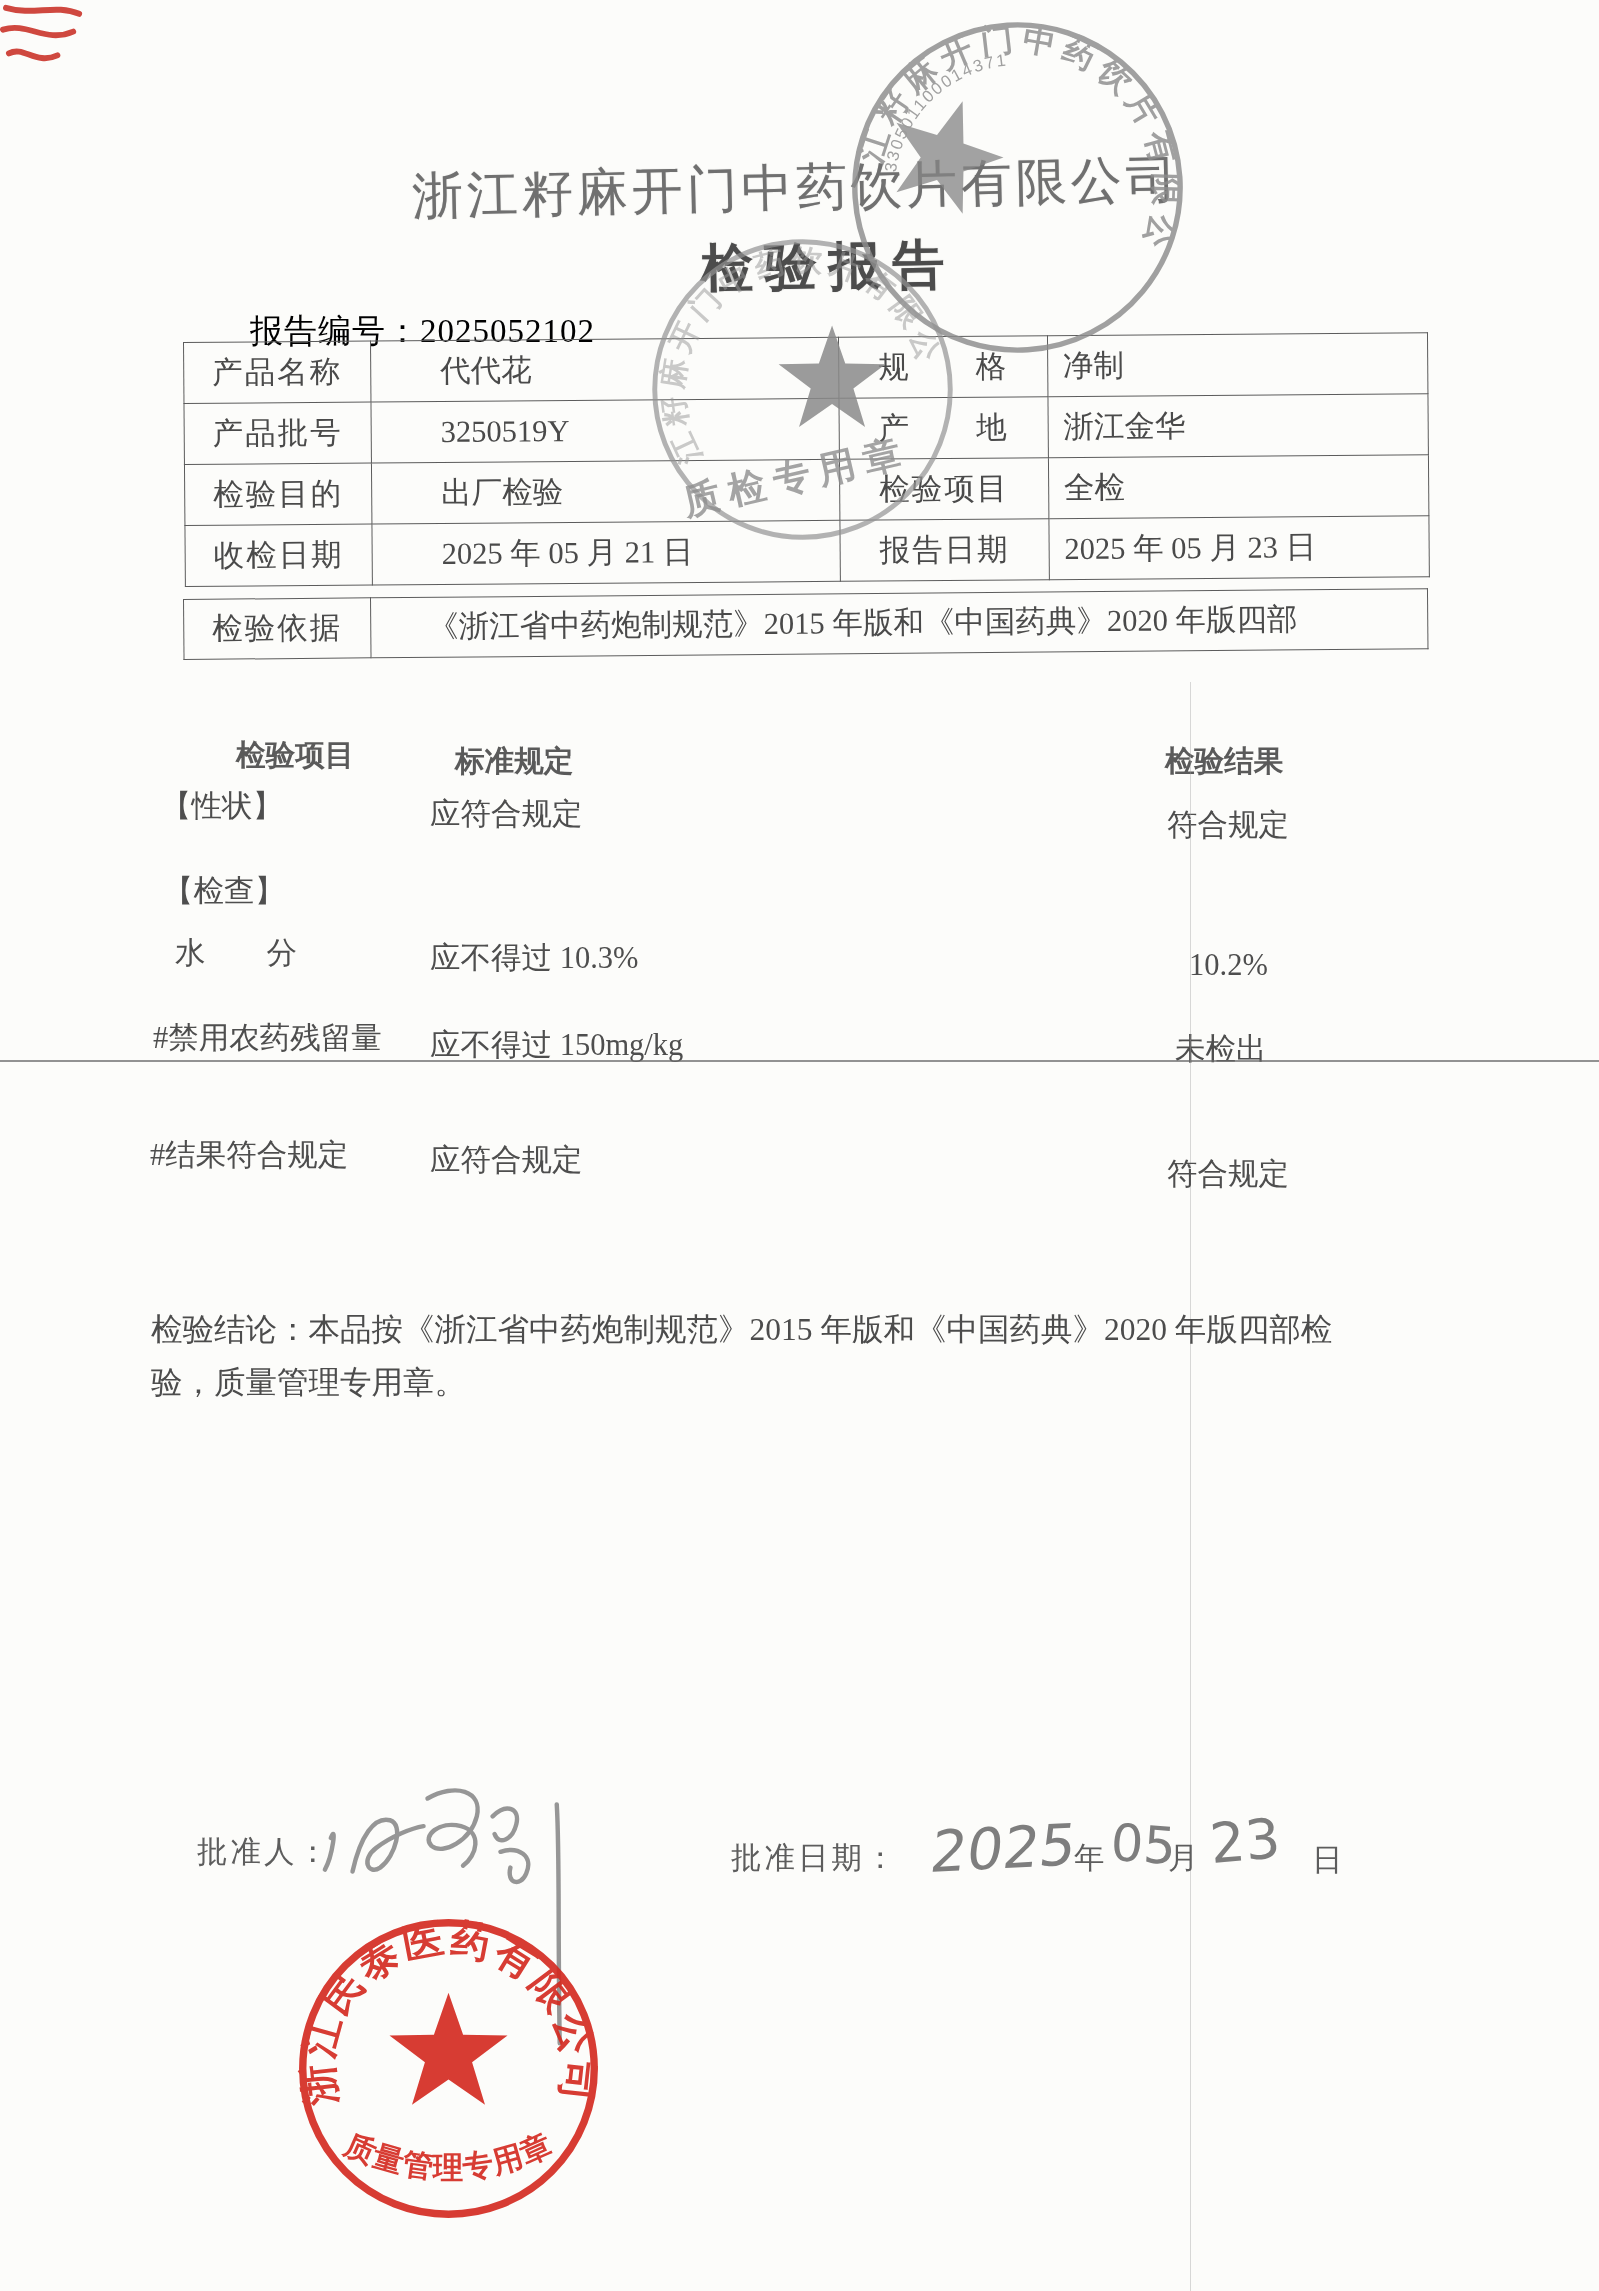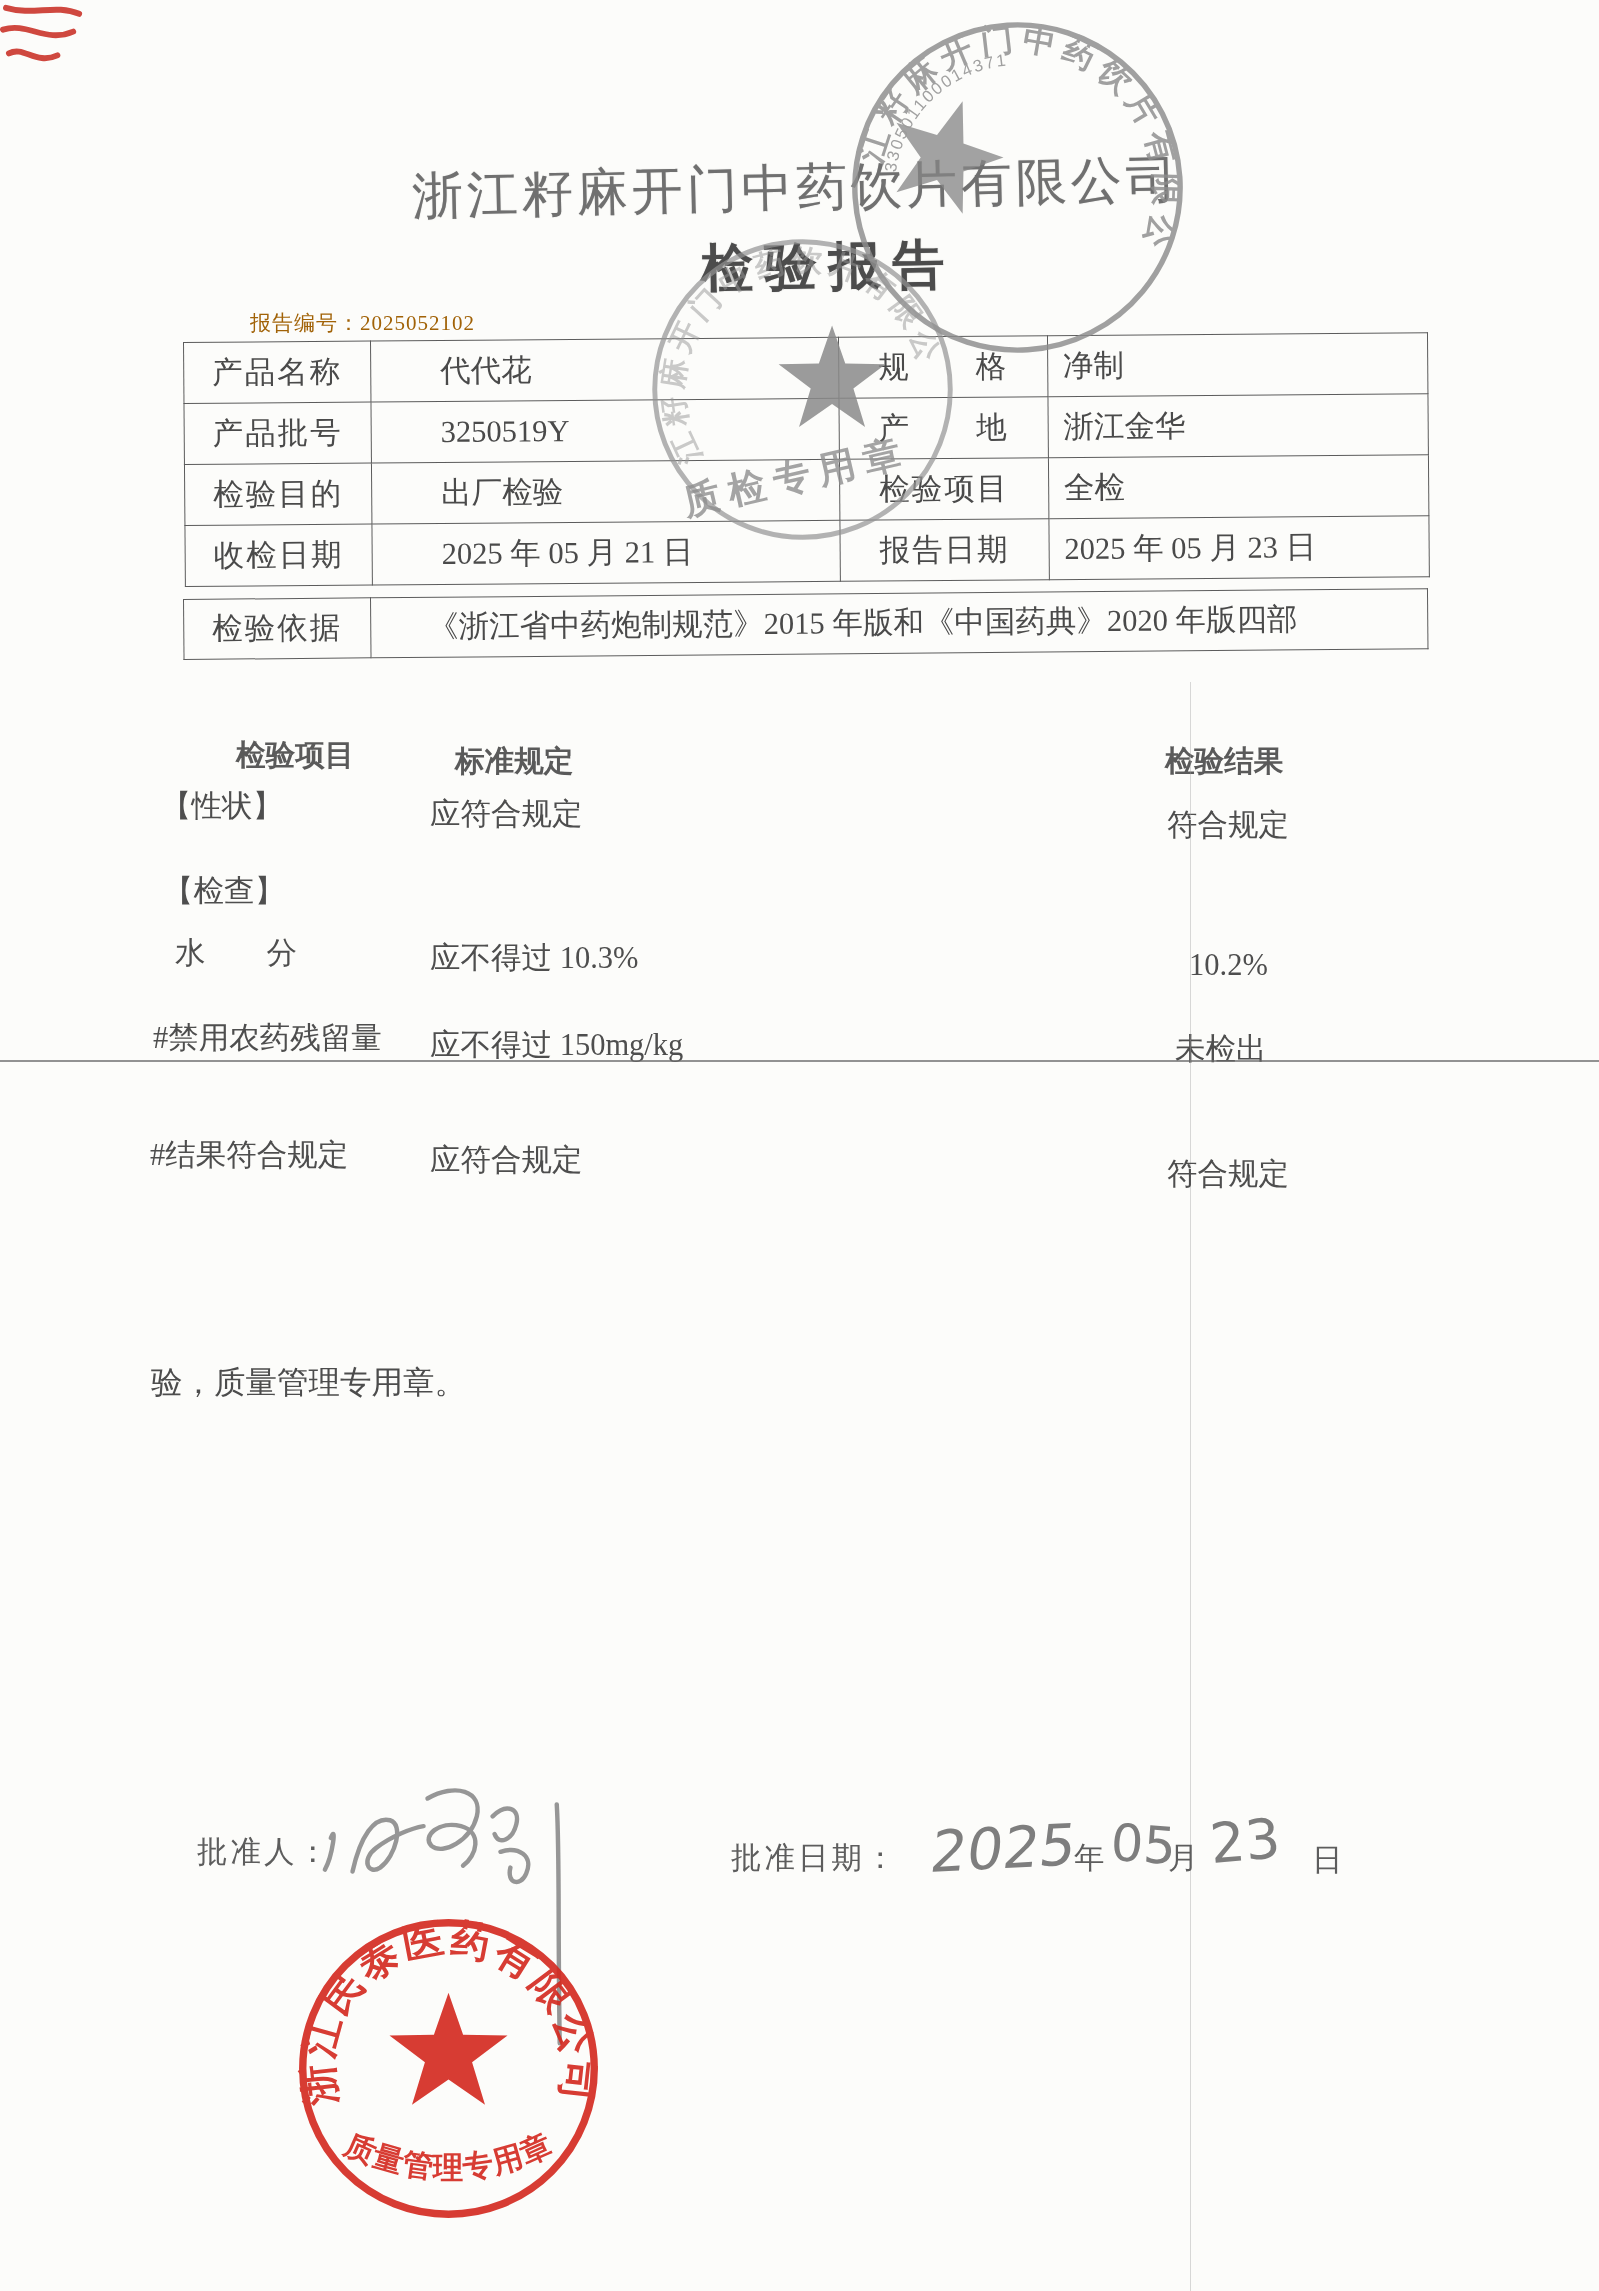--- a/index.html
+++ b/index.html
@@ -14,21 +14,21 @@
   .company-title{
     left:412px;top:154px;font-size:51px;letter-spacing:3.9px;color:#707070;
     transform:rotate(-1.3deg);white-space:nowrap;
     text-shadow:0 0 1px rgba(100,100,100,.4);
   }
   .report-title{
     left:701px;top:232px;font-size:52px;font-weight:bold;letter-spacing:11.8px;
     color:#4c4c4c;transform:rotate(-1deg);white-space:nowrap;
     text-shadow:0 0 1px rgba(70,70,70,.5);
   }
-  .report-no{left:250px;top:309px;font-size:21px;letter-spacing:1px;color:#a16207;}
+  .report-no{left:250px;top:309px;font-size:33px;letter-spacing:1px;color:#000000;}
 
   table.doc{
     position:absolute;border-collapse:collapse;table-layout:fixed;
     font-size:30.5px;color:#4a4a4a;
   }
   table.doc td{border:1.6px solid #5c5c5c;padding:0;vertical-align:middle;}
   .info-table{left:183px;top:342px;width:1244px;transform:rotate(-0.45deg);transform-origin:left top;}
   .info-table td{height:60px;}
   .basis-table{left:183px;top:599px;width:1244px;transform:rotate(-0.5deg);transform-origin:left top;}
   .basis-table td{height:59px;}
@@ -170,20 +170,21 @@
   <div class="abs rstd" style="left:430px;top:1025px;">应不得过 150mg/kg</div>
   <div class="abs rres" style="left:1175px;top:1029px;">未检出</div>
 
   <div class="abs hline"></div>
   <div class="abs crease"></div>
 
   <div class="abs ritem" style="left:150px;top:1135px;">#结果符合规定</div>
   <div class="abs rstd" style="left:430px;top:1140px;">应符合规定</div>
   <div class="abs rres" style="left:1167px;top:1154px;">符合规定</div>
 
+  <div class="abs concl" style="left:151px;top:1304px;">检验结论：本品按《浙江省中药炮制规范》2015 年版和《中国药典》2020 年版四部检</div>
   <div class="abs concl" style="left:151px;top:1357px;">验，质量管理专用章。</div>
 
   <div class="abs flabel" style="left:197px;top:1832px;">批准人：</div>
 
   <svg style="left:317px;top:1765px;" width="296" height="296" viewBox="0 0 300 300">
     <g fill="none" stroke="#8c8c8c" stroke-width="4.5" stroke-linecap="round" opacity="0.9">
       <path d="M14,74 C20,58 16,92 8,106"></path>
       <path d="M36,108 C44,72 58,52 74,56 C88,60 80,92 64,104 C52,112 44,96 60,84 C76,72 96,64 108,62"></path>
       <path d="M112,34 C140,18 168,26 162,52 C156,76 128,92 116,82 C106,72 124,56 146,62 C168,68 162,92 148,102"></path>
       <path d="M178,52 C192,38 206,44 202,60 C198,76 184,82 180,70"></path>

